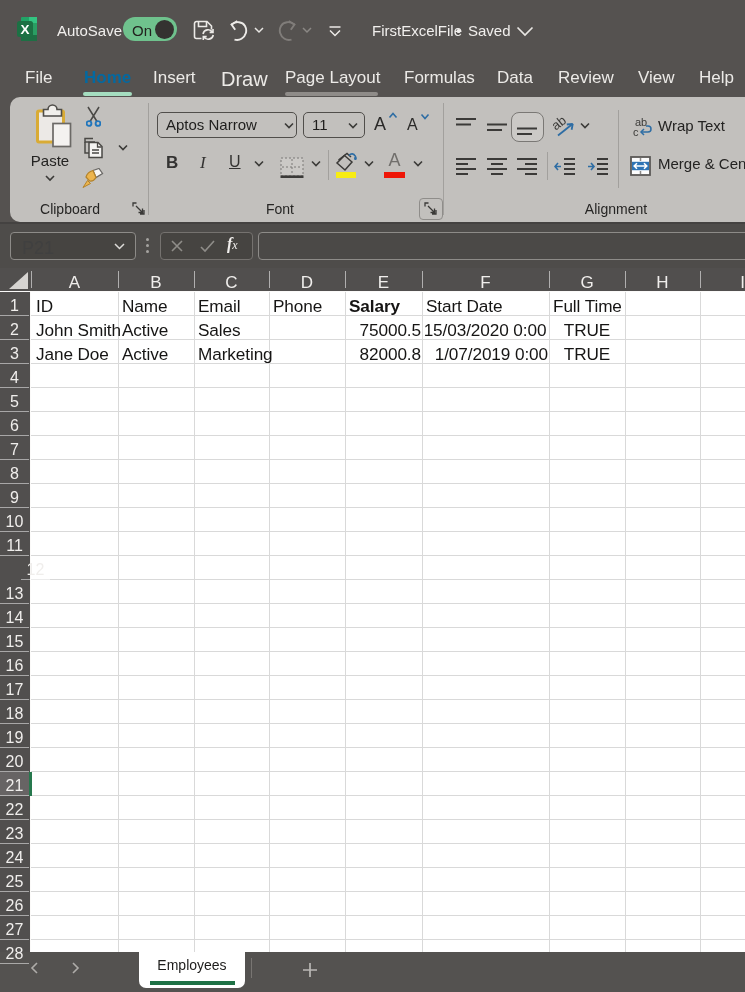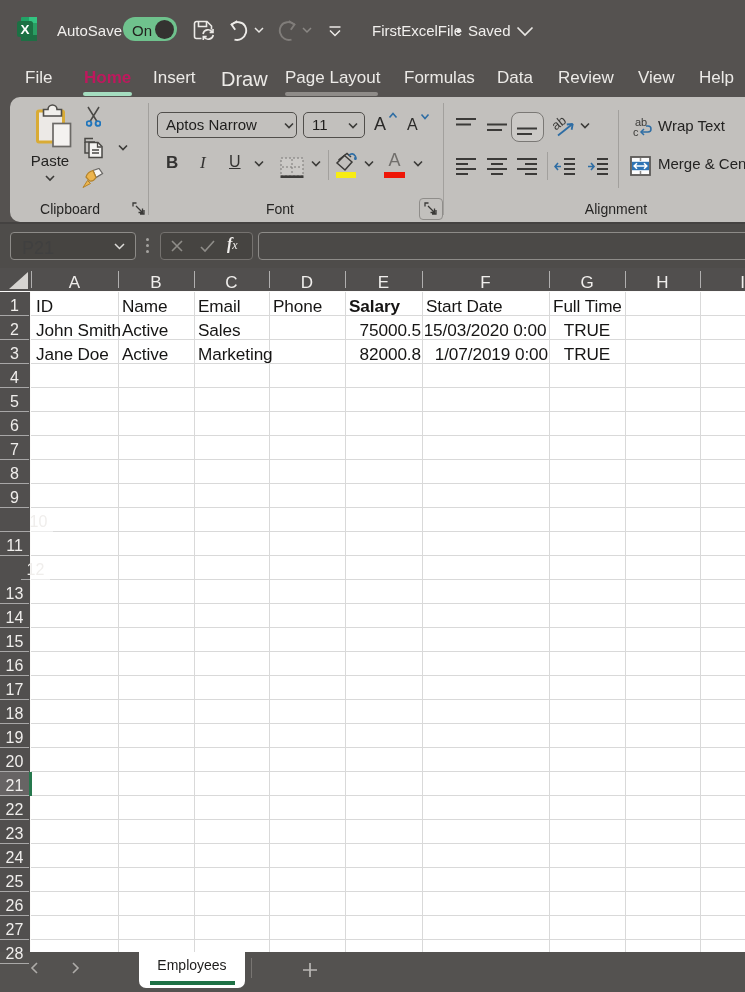--- a/index.html
+++ b/index.html
@@ -77,21 +77,21 @@
   <path d="M2 4.5 l5 5 l5-5" fill="none" stroke="#eceae7" stroke-width="1.5"></path>
 </svg>
 <div class="abs wtxt" style="left:372px;top:22px;">FirstExcelFile</div>
 <div class="abs wtxt" style="left:456px;top:22px;">•</div>
 <div class="abs wtxt" style="left:468px;top:22px;">Saved</div>
 <svg class="abs" style="left:516px;top:25px" width="18" height="13" viewBox="0 0 18 13">
   <path d="M1.5 2.5 l7.5 7.5 l7.5-7.5" fill="none" stroke="#e8e6e3" stroke-width="1.7"></path>
 </svg>
 
 <div class="abs" style="left:25px;top:68px;font-size:17px;color:#eceae7;">File</div>
-<div class="abs" style="left:84px;top:68px;color:#be185d;font-weight:bold;font-size:17px;">Home</div>
+<div class="abs" style="left:84px;top:68px;color:#0369a1;font-weight:bold;font-size:17px;">Home</div>
 <div class="abs" style="left:83px;top:92px;width:49px;height:3.5px;background:#a5ddc0;border-radius:2px;"></div>
 <div class="abs" style="left:153px;top:68px;font-size:17px;color:#eceae7;">Insert</div>
 <div class="abs" style="left:221px;top:68px;font-size:20px;color:#eceae7;">Draw</div>
 <div class="abs" style="left:285px;top:68px;font-size:17px;color:#eceae7;">Page Layout</div>
 <div class="abs" style="left:285px;top:92px;width:93px;height:3.5px;background:#8f8c89;border-radius:2px;"></div>
 <div class="abs" style="left:404px;top:68px;font-size:17px;color:#eceae7;">Formulas</div>
 <div class="abs" style="left:497px;top:68px;font-size:17px;color:#eceae7;">Data</div>
 <div class="abs" style="left:558px;top:68px;font-size:17px;color:#eceae7;">Review</div>
 <div class="abs" style="left:638px;top:68px;font-size:17px;color:#eceae7;">View</div>
 <div class="abs" style="left:699px;top:68px;font-size:17px;color:#eceae7;">Help</div>
@@ -325,21 +325,21 @@
 <div class="vline" style="left: 700px;"></div>
 <div class="rownum" style="top: 292px;">1</div>
 <div class="rownum" style="top: 316px;">2</div>
 <div class="rownum" style="top: 340px;">3</div>
 <div class="rownum" style="top: 364px;">4</div>
 <div class="rownum" style="top: 388px;">5</div>
 <div class="rownum" style="top: 412px;">6</div>
 <div class="rownum" style="top: 436px;">7</div>
 <div class="rownum" style="top: 460px;">8</div>
 <div class="rownum" style="top: 484px;">9</div>
-<div class="rownum" style="top: 508px; padding-left: 24px;">10</div>
+<div class="rownum" style="top: 508px;">10</div>
 <div class="rownum" style="top: 532px;">11</div>
 <div class="rownum" style="top: 556px; margin-left: 21px;">12</div>
 <div class="rownum" style="top: 580px;">13</div>
 <div class="rownum" style="top: 604px;">14</div>
 <div class="rownum" style="top: 628px;">15</div>
 <div class="rownum" style="top: 652px;">16</div>
 <div class="rownum" style="top: 676px;">17</div>
 <div class="rownum" style="top: 700px;">18</div>
 <div class="rownum" style="top: 724px;">19</div>
 <div class="rownum" style="top: 748px;">20</div>

